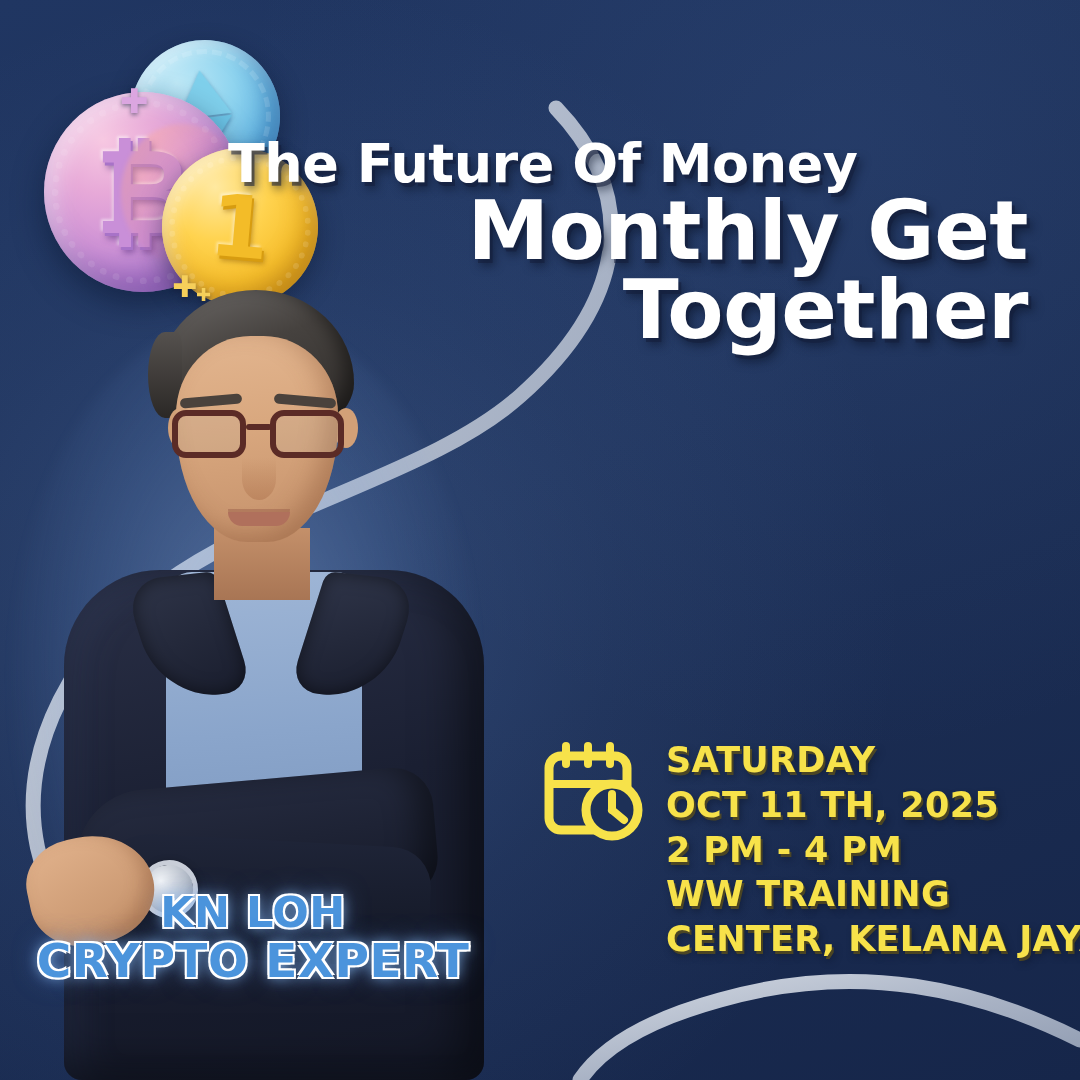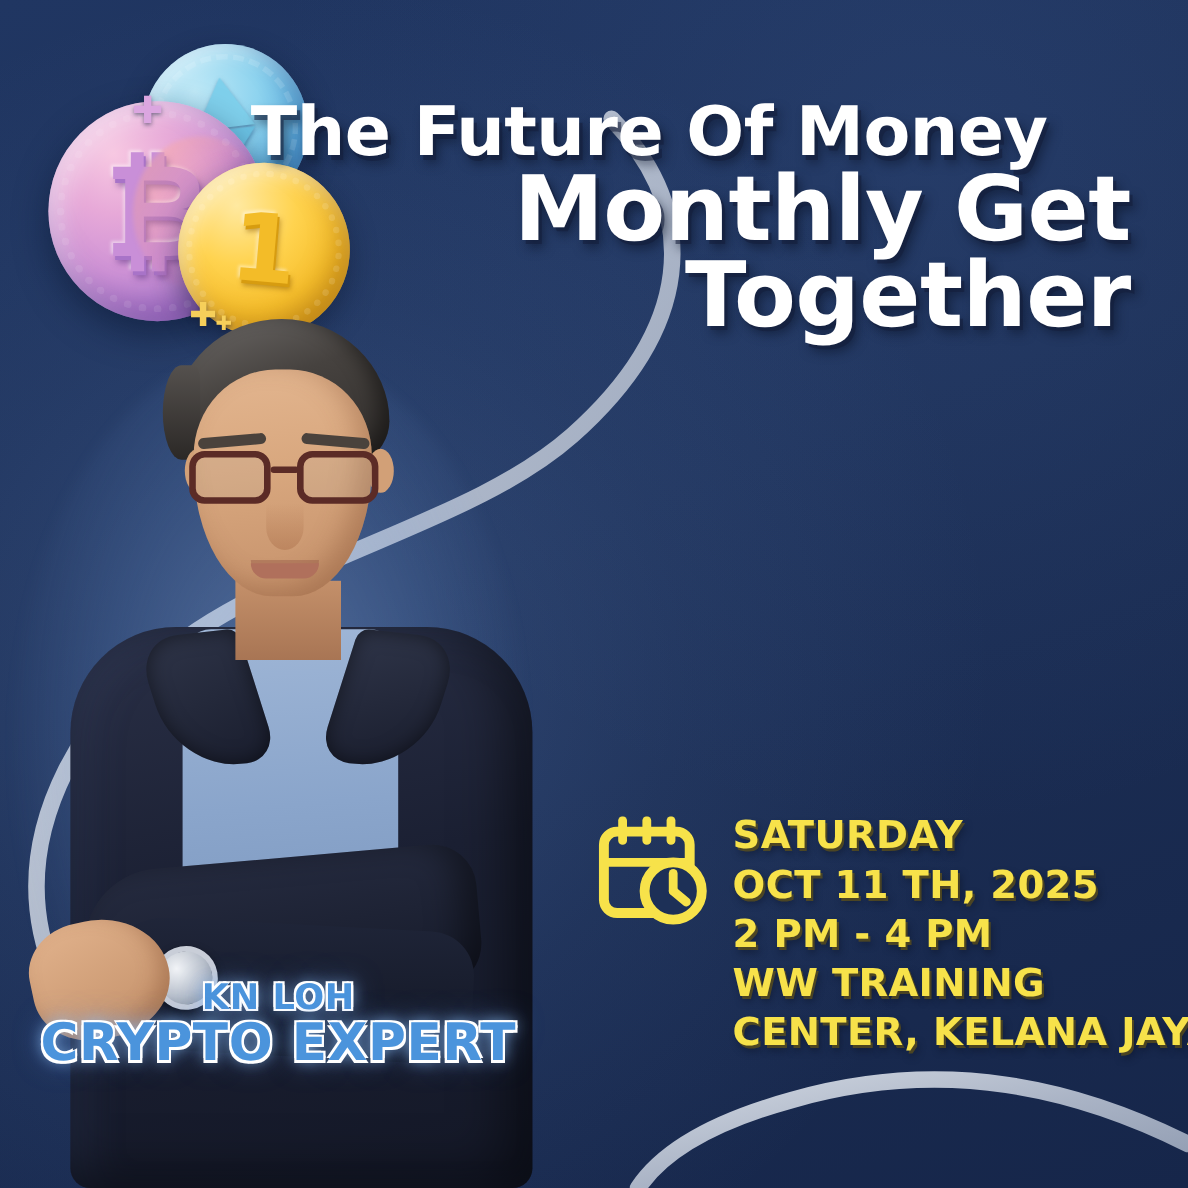--- a/index.html
+++ b/index.html
@@ -360,21 +360,21 @@
   .title-line {
     font-family: "DejaVu Sans", sans-serif;
     font-weight: bold;
     color: #ffffff;
     letter-spacing: -0.5px;
     line-height: 0.96;
     text-shadow:
       3px 4px 0 rgba(20,30,58,0.55),
       5px 7px 10px rgba(10,18,38,0.55);
   }
-  .title-1 { font-size: 62px; }
+  .title-1 { font-size: 54px; margin-top: 48px; }
   .title-2 { font-size: 82px; margin-left: -90px; margin-top: 2px; text-align: right; }
 
   
   .tagline {
     position: absolute;
     left: 540px;
     top: 326px;
     width: 500px;
   }
   .tag-line {
@@ -427,21 +427,21 @@
   .speaker {
     position: absolute;
     left: 18px;
     top: 890px;
     width: 470px;
     text-align: center;
   }
   .speaker-line {
     font-family: "DejaVu Sans", sans-serif;
     font-weight: bold;
-    font-size: 32px;
+    font-size: 43px;
     line-height: 1.06;
     color: #4b94dc;
     letter-spacing: 0.5px;
     text-shadow:
       -2px -2px 0 #ffffff,
       2px -2px 0 #ffffff,
       -2px 2px 0 #ffffff,
       2px 2px 0 #ffffff,
       0 0 14px rgba(150,200,255,0.85),
       0 0 26px rgba(90,150,230,0.6);

